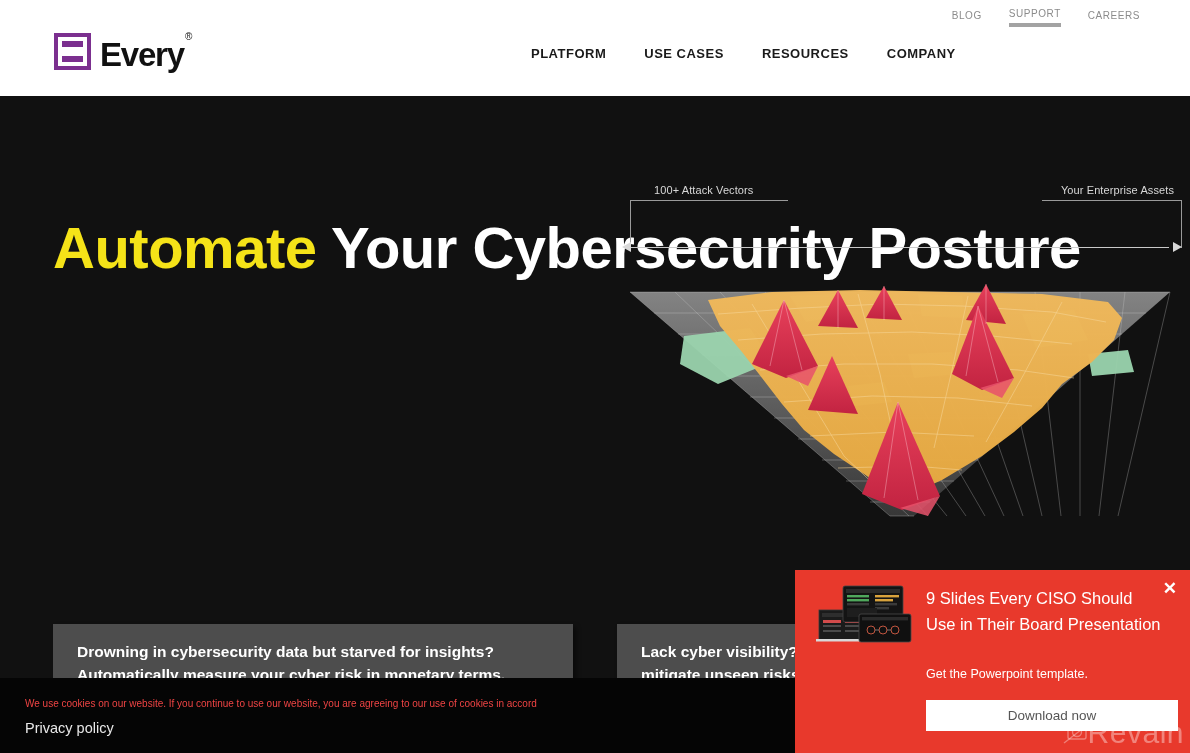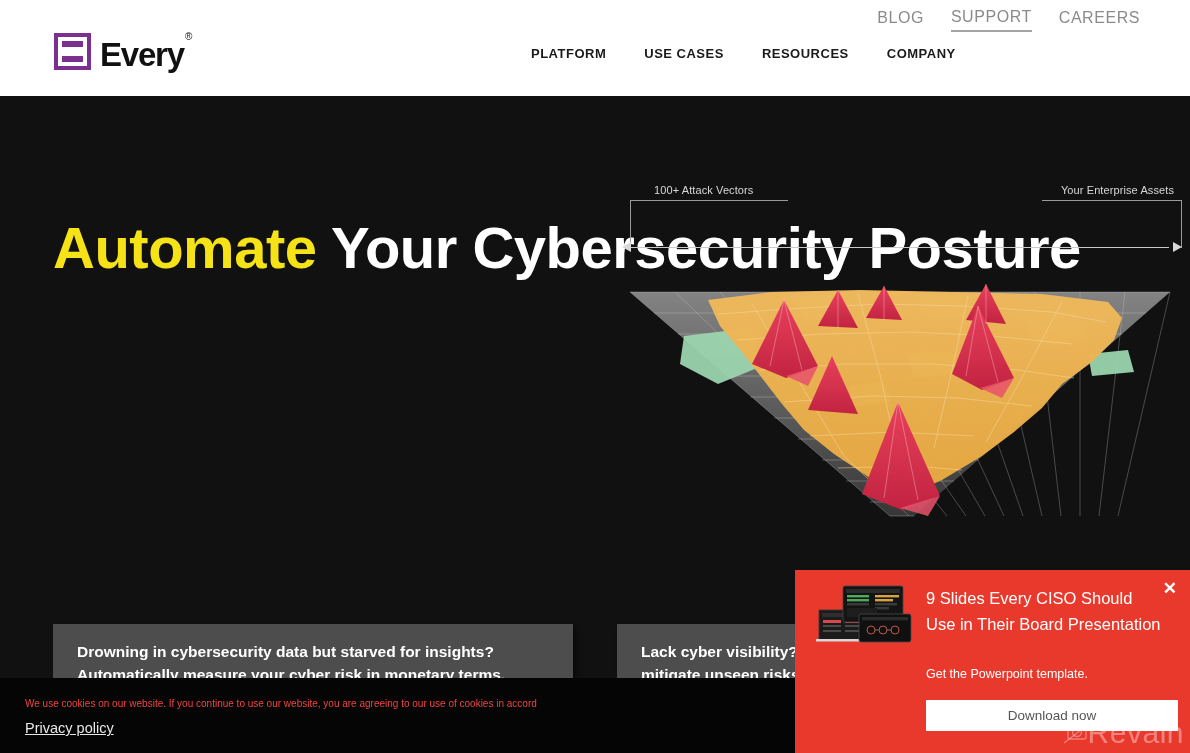--- a/index.html
+++ b/index.html
@@ -14,25 +14,25 @@
   
   .header {
     position:absolute; left:0; top:0; width:1190px; height:96px;
     background:#ffffff;
   }
   .utility-nav {
     position:absolute; right:50px; top:8px;
     display:flex; align-items:center; gap:27px;
   }
   .utility-link {
-    font-size:16px; letter-spacing:.55px; color:#8b8b8b;
+    font-size:10px; letter-spacing:.55px; color:#8b8b8b;
     font-weight:400; text-decoration:none; cursor:pointer;
     padding-bottom:4px; white-space:nowrap;
   }
-  .utility-link.active { border-bottom:2px solid #a3a3a3; }
+  .utility-link.active { border-bottom:4px solid #a3a3a3; }
 
   .logo-wrap {
     position:absolute; left:54px; top:33px;
     display:flex; align-items:flex-start; gap:9px;
   }
   .logo-mark {
     width:37px; height:37px; border:4px solid #7b2f8f;
     display:flex; flex-direction:column; justify-content:space-between;
     padding:4px 4px; background:#ffffff; flex:none;
   }
@@ -127,21 +127,21 @@
   .cookie-bar {
     position:absolute; left:0; bottom:0; width:1190px; height:75px;
     background:#050505; z-index:30;
   }
   .cookie-text {
     position:absolute; left:25px; top:16px;
     font-size:10px; color:#ef4444; line-height:20px; white-space:nowrap;
   }
   .cookie-link {
     position:absolute; left:25px; top:42px;
-    font-size:14.5px; color:#e8e8e8; text-decoration:underline; cursor:pointer;
+    font-size:14.5px; color:#e8e8e8; cursor:pointer;
   }
 
   
   .promo {
     position:absolute; left:795px; top:570px; width:395px; height:183px;
     background:#e8392c; z-index:40; overflow:hidden;
   }
   .promo-close {
     position:absolute; right:13px; top:11px;
     font-size:17px; font-weight:bold; color:#ffffff; cursor:pointer;

